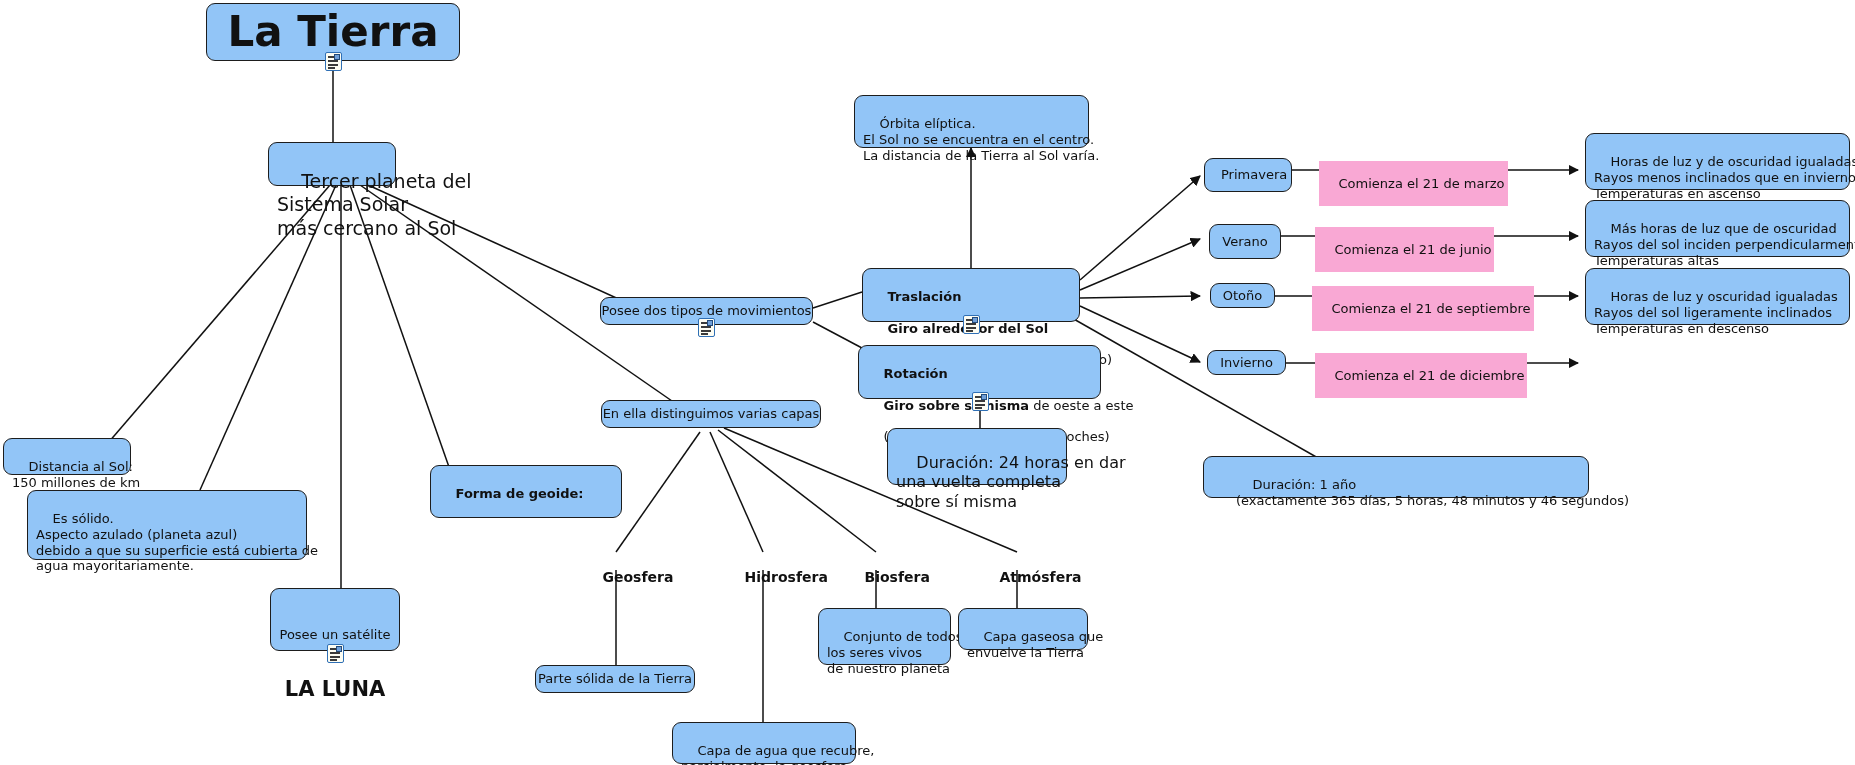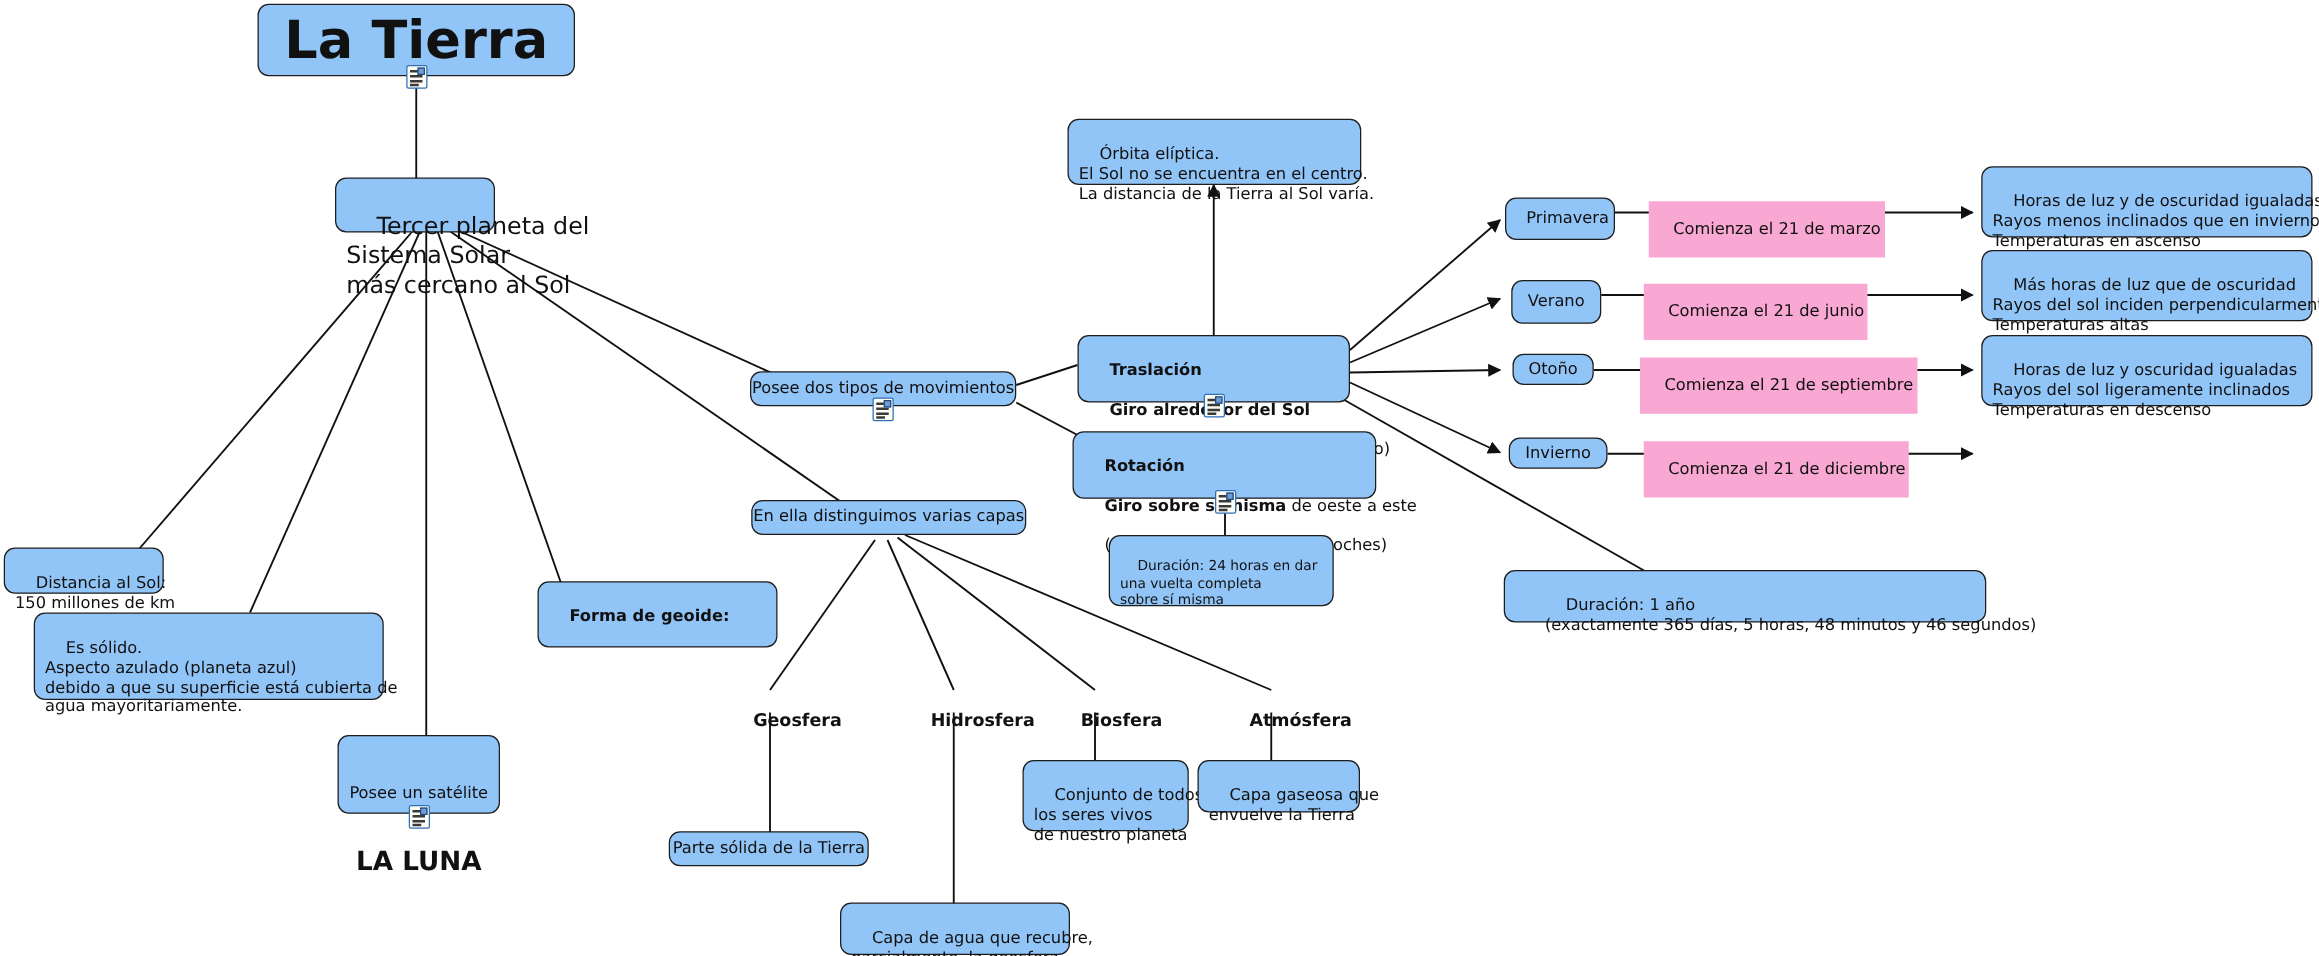--- a/index.html
+++ b/index.html
@@ -255,21 +255,21 @@
   </div>
   <div class="note-icon" style="left:972px; top:392px;">
     <div class="frame"></div>
     <div class="ln" style="top:4px; width:7px;"></div>
     <div class="ln" style="top:8px; width:10px;"></div>
     <div class="ln" style="top:12px; width:10px;"></div>
     <div class="ln" style="top:15px; width:7px;"></div>
     <div class="pic"></div>
   </div>
 
-  <div class="node" style="left:887px; top:428px; width:180px; height:57px; font-size:11px;">
+  <div class="node" style="left:887px; top:428px; width:180px; height:57px; font-size:16px;">
     <span>Duración: 24 horas en dar
 una vuelta completa
 sobre sí misma</span>
   </div>
 
   <div class="node" style="left:1203px; top:456px; width:386px; height:42px; font-size:13px;padding-left:32px;">
     <span>Duración: 1 año
 (exactamente 365 días, 5 horas, 48 minutos y 46 segundos)</span>
   </div>
 

